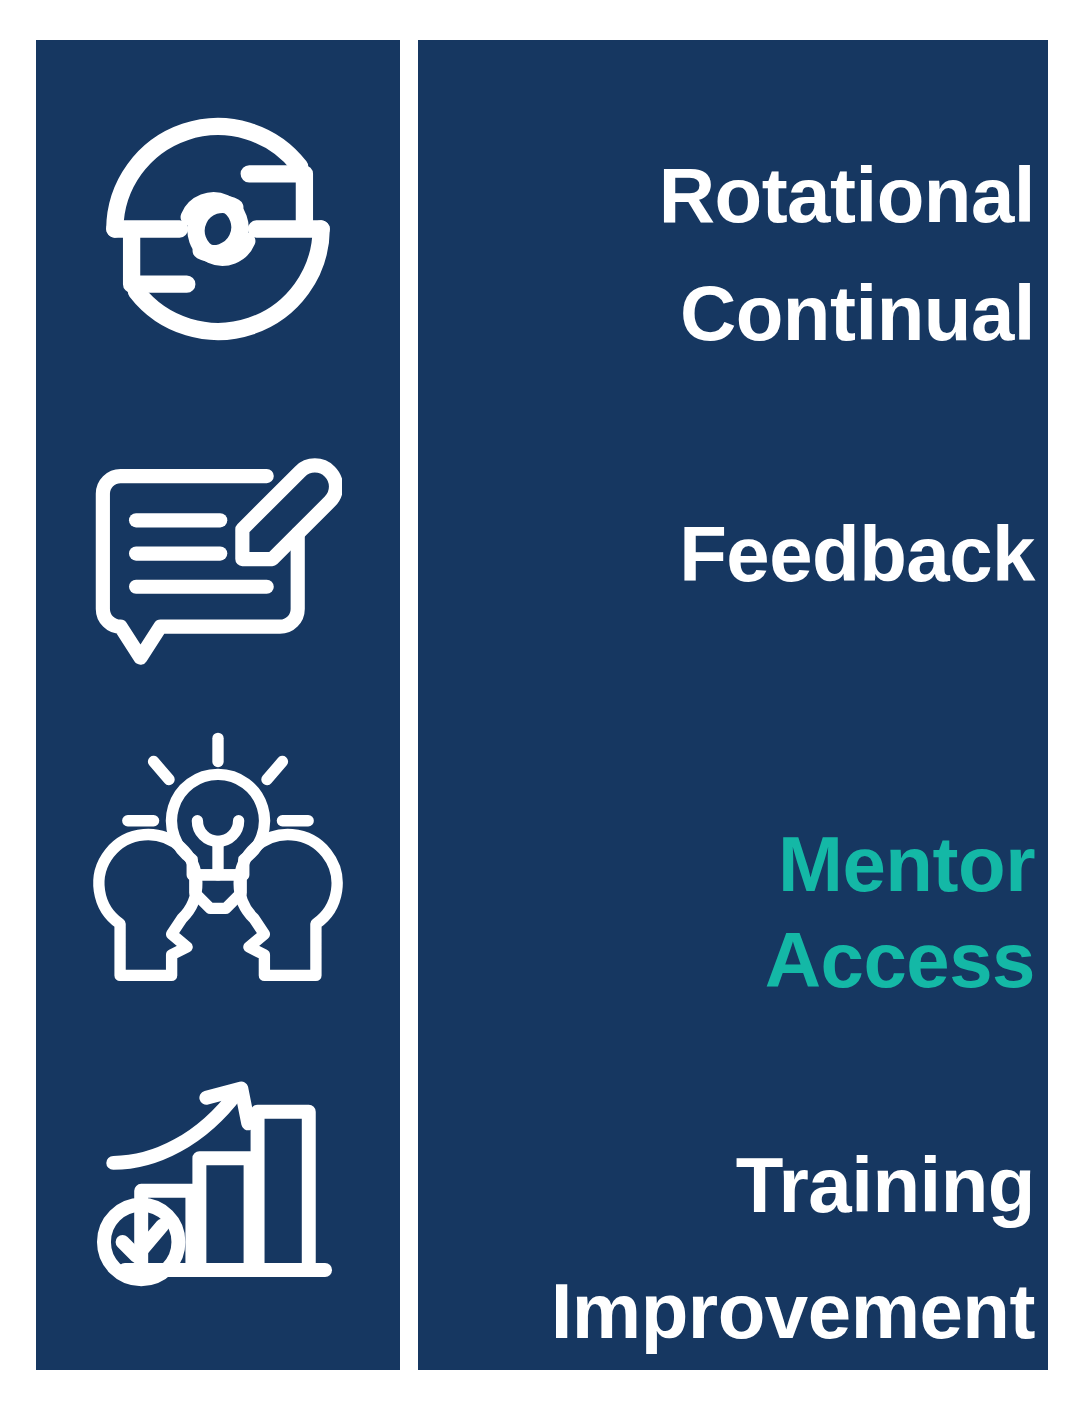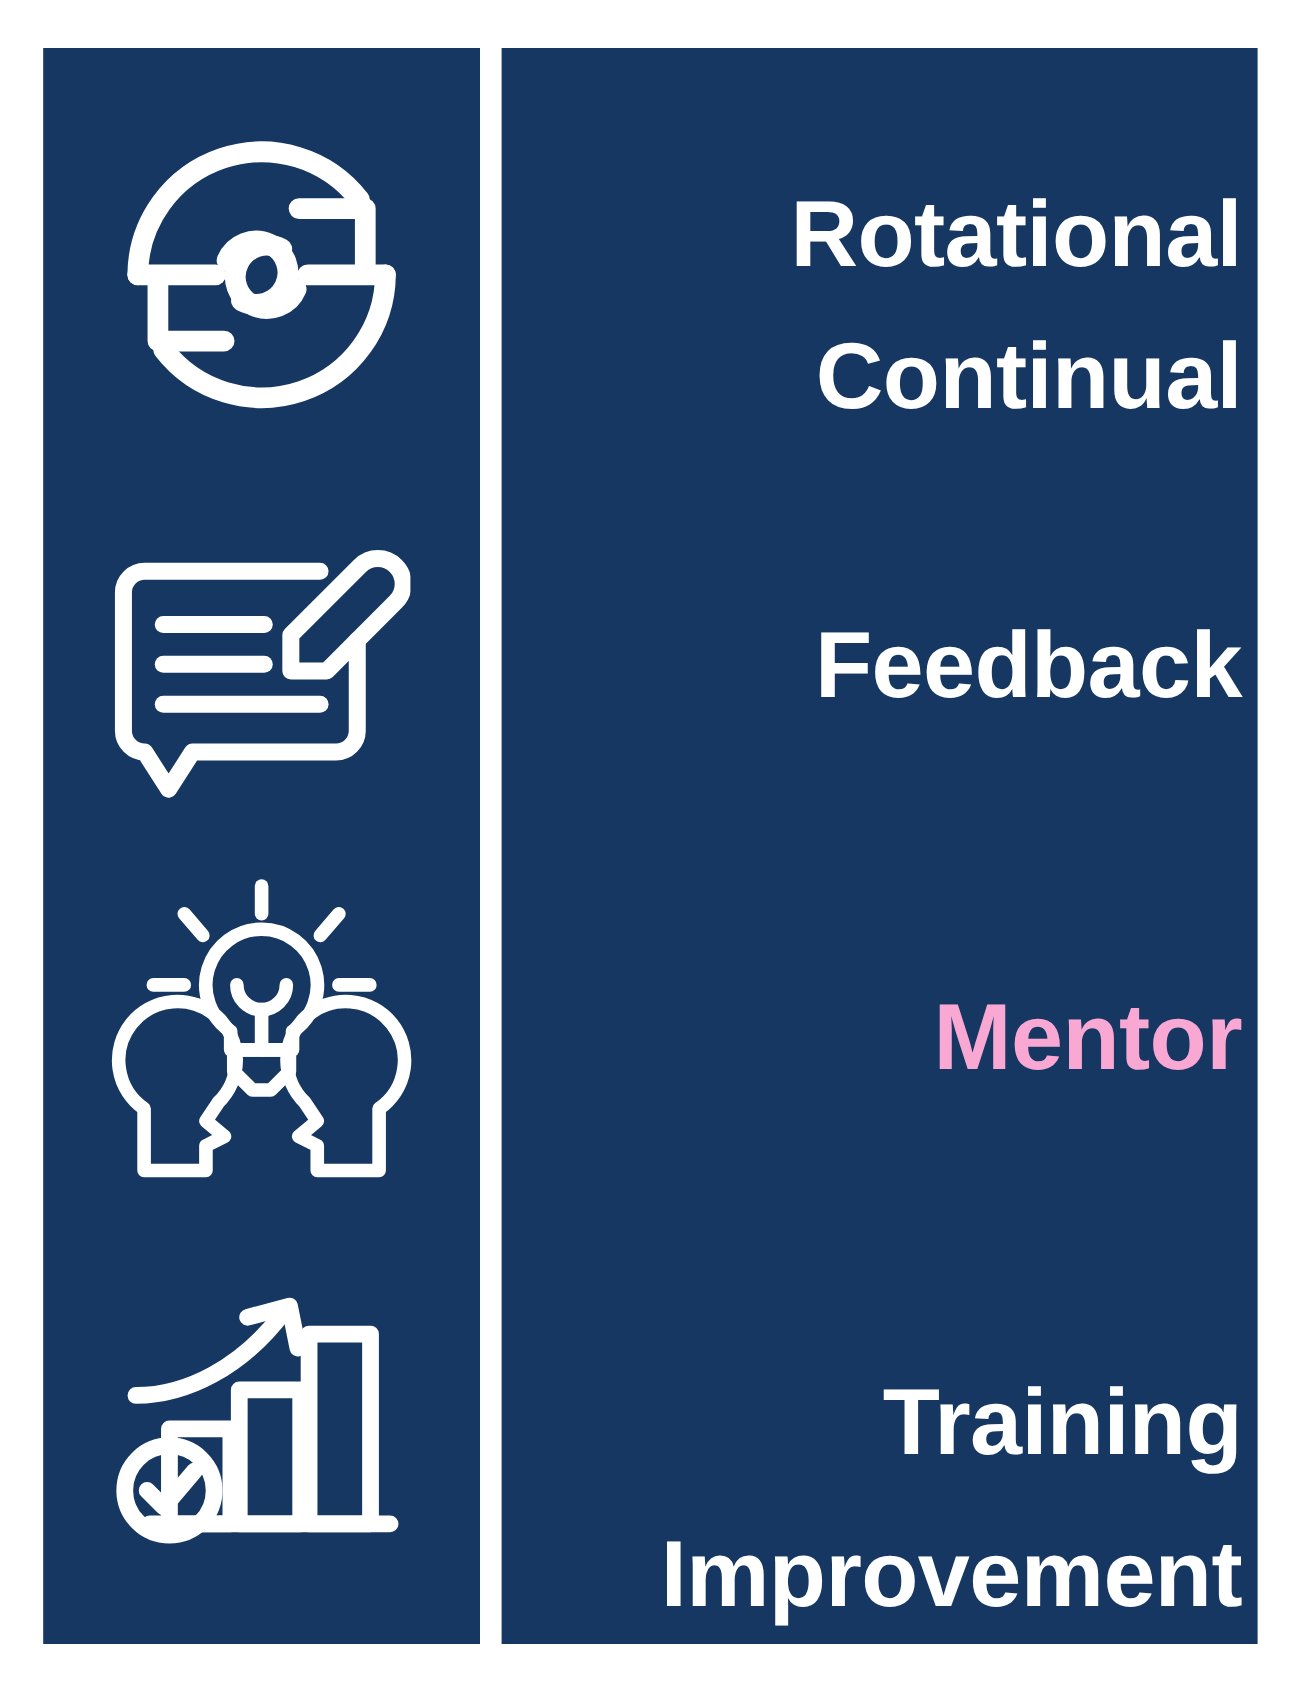--- a/index.html
+++ b/index.html
@@ -186,22 +186,23 @@
 
     <div class="label-row" id="label-row-0" style="color: rgb(255, 255, 255);">
       <span class="line">Rotational</span>
       <span class="line">Continual</span>
     </div>
 
     <div class="label-row" id="label-row-1" style="color: rgb(255, 255, 255);">
       <span class="line">Feedback</span>
     </div>
 
-    <div class="label-row" id="label-row-2" style="color: #f9a8d4;">
+    <div class="label-row" id="label-row-2" style="color: #14b8a6;">
       <span class="line">Mentor</span>
+      <span class="line">Access</span>
     </div>
 
     <div class="label-row" id="label-row-3" style="color: rgb(255, 255, 255);">
       <span class="line">Training</span>
       <span class="line">Improvement</span>
     </div>
 
   </div>
 
 </div>

